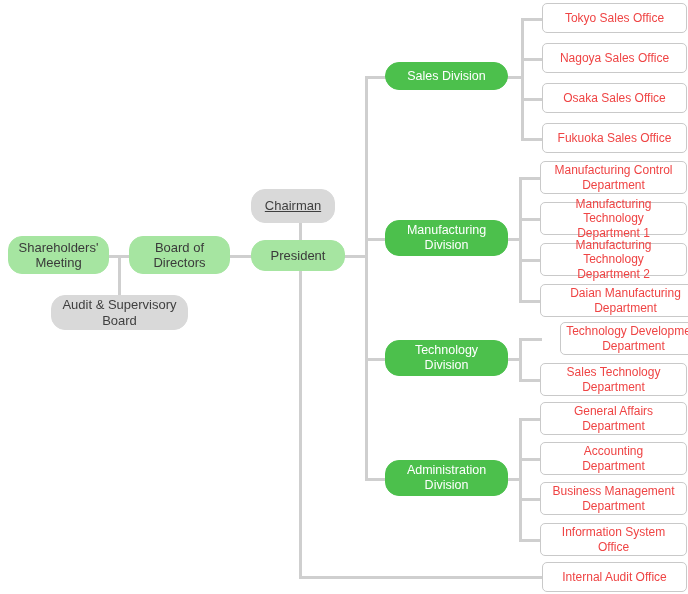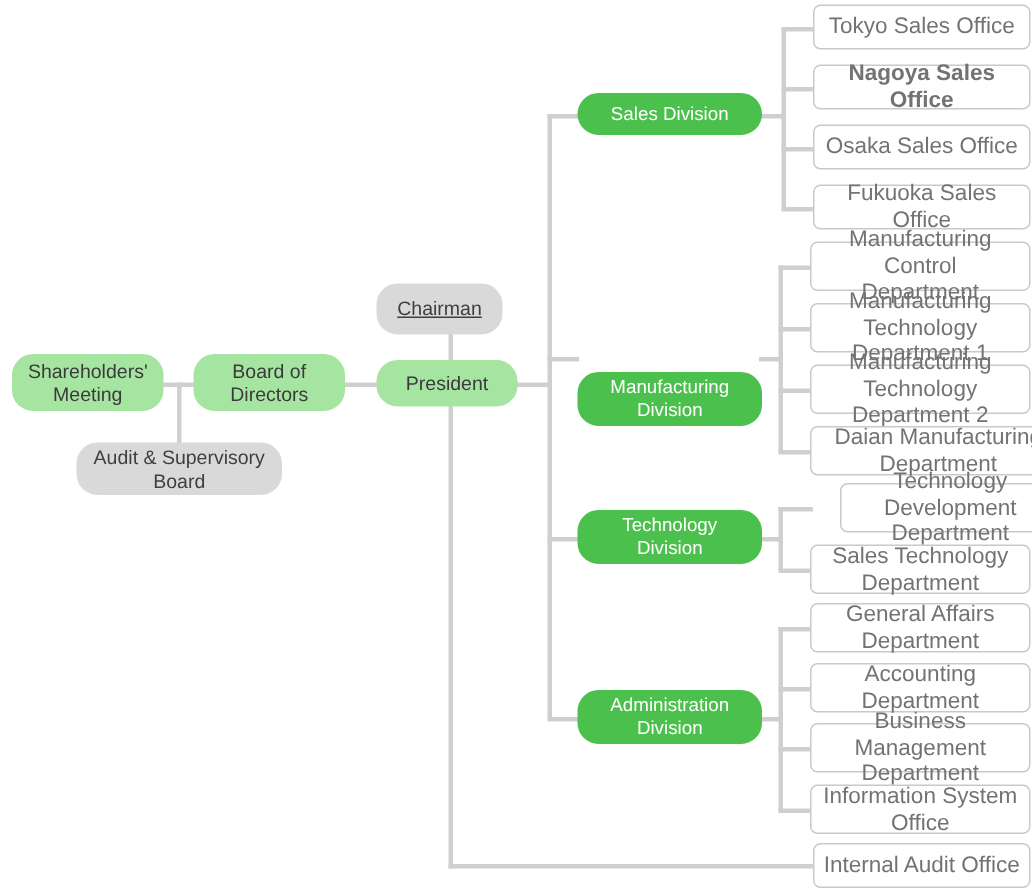--- a/index.html
+++ b/index.html
@@ -62,22 +62,22 @@
   
   .n-green {
     background: #4cc04c;
     color: #ffffff;
     font-size: 12.5px;
     border: 1px solid #4cc04c;
   }
   
   .n-white {
     background: #ffffff;
-    color: #737373;
-    font-size: 15px;
+    color: #ef4444;
+    font-size: 12px;
     border: 1px solid #c9c9c9;
     border-radius: 5px;
   }
 </style>
 </head>
 <body>
 
 <div id="org-chart">
 
   <div class="ln ln-h" style="left:108px; top:255px; width:22px;"></div>
@@ -149,39 +149,39 @@
   </div>
 
   <div class="node n-lightgreen" style="left:251px; top:240px; width:94px; height:31px;">
     <span class="node-label">President</span>
   </div>
 
   <div class="node n-green" style="left:385px; top:62px; width:123px; height:28px;">
     <span class="node-label">Sales Division</span>
   </div>
 
-  <div class="node n-green" style="left:385px; top:220px; width:123px; height:36px;margin-top:28px;">
+  <div class="node n-green" style="left:385px; top:220px; width:123px; height:36px;">
     <span class="node-label">Manufacturing
 Division</span>
   </div>
 
   <div class="node n-green" style="left:385px; top:340px; width:123px; height:36px;">
     <span class="node-label">Technology
 Division</span>
   </div>
 
   <div class="node n-green" style="left:385px; top:460px; width:123px; height:36px;">
     <span class="node-label">Administration
 Division</span>
   </div>
 
   <div class="node n-white" style="left:542px; top:3px; width:145px; height:30px;">
     <span class="node-label">Tokyo Sales Office</span>
   </div>
-  <div class="node n-white" style="left:542px; top:43px; width:145px; height:30px;font-weight:bold;">
+  <div class="node n-white" style="left:542px; top:43px; width:145px; height:30px;">
     <span class="node-label">Nagoya Sales Office</span>
   </div>
   <div class="node n-white" style="left:542px; top:83px; width:145px; height:30px;">
     <span class="node-label">Osaka Sales Office</span>
   </div>
   <div class="node n-white" style="left:542px; top:123px; width:145px; height:30px;text-align:center;">
     <span class="node-label">Fukuoka Sales Office</span>
   </div>
 
   <div class="node n-white" style="left:540px; top:161px; width:147px; height:33px;">

